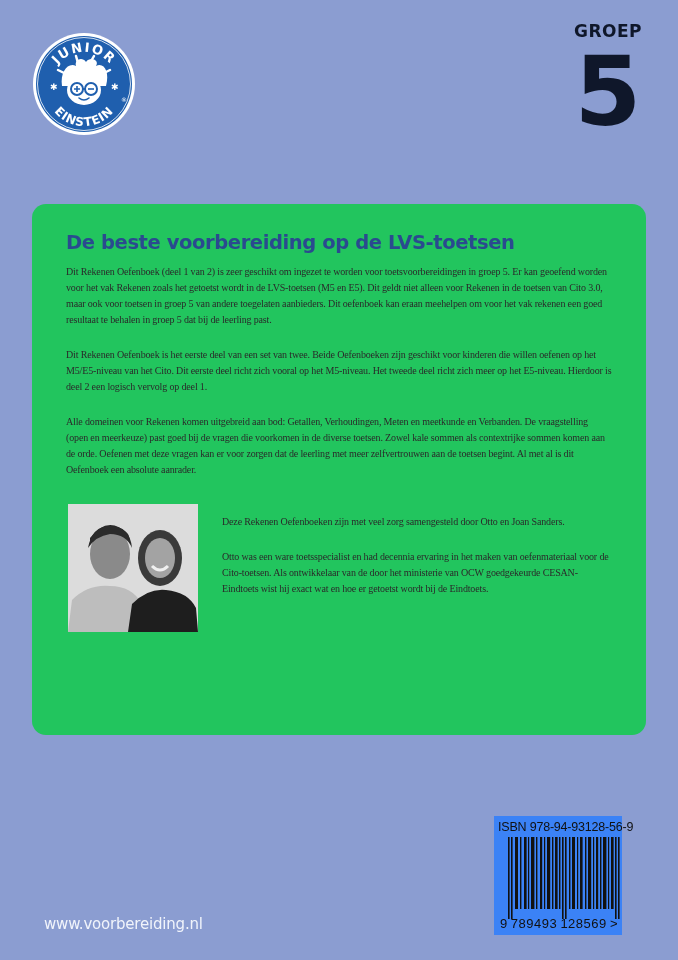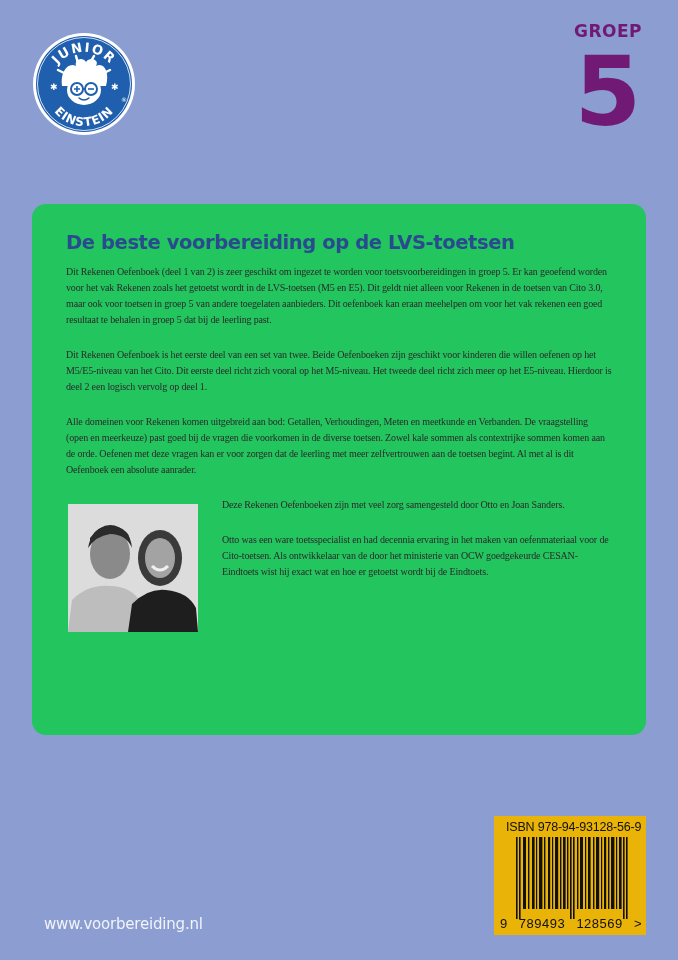--- a/index.html
+++ b/index.html
@@ -6,21 +6,21 @@
     body {
       width: 678px; height: 960px; position: relative; overflow: hidden;
       background: #8b9dd1;
       font-family: "Liberation Sans", sans-serif;
     }
     .logo {
       position: absolute; left: 32px; top: 32px; width: 104px; height: 104px;
     }
     .groep {
       position: absolute; right: 35px; top: 20px; width: 70px; text-align: center;
-      color: #701a75;
+      color: #0f172a;
     }
     .groep-label {
       font-family: "DejaVu Sans", sans-serif; font-weight: bold;
       font-size: 17px; letter-spacing: 0.5px; line-height: 22px;
     }
     .groep-num {
       font-family: "DejaVu Sans", sans-serif; font-weight: bold;
       font-size: 96px; line-height: 96px; margin-top: 2px;
     }
     .card {
@@ -31,31 +31,31 @@
     .card-title {
       font-family: "DejaVu Sans", sans-serif; font-weight: bold;
       color: #2a4a8f; font-size: 19.5px; line-height: 26px; margin: 0 0 8px 0;
       letter-spacing: -0.4px;
     }
     .para {
       font-family: Liberation Serif, serif;
       font-size: 10px; line-height: 16px; color: #2a2a2a; margin: 0 0 19px 0;
       letter-spacing: -0.15px;
     }
-    .author-block { display: flex; align-items: flex-start; margin-top: 0; }
+    .author-block { display: flex; align-items: center; margin-top: 0; }
     .photo {
       width: 130px; height: 128px; flex: 0 0 130px; margin: 7px 24px 0 2px;
       background: linear-gradient(180deg, #e6e6e6 0%, #cfcfcf 100%);
       position: relative; overflow: hidden;
     }
     .author-text { flex: 1; }
     .author-text .para { margin-bottom: 19px; }
     .barcode {
-      position: absolute; left: 494px; top: 816px; width: 152px; height: 119px;
-      background: #eab308; box-sizing: border-box; padding: 3px 6px 0 12px;
+      position: absolute; left: 494px; top: 816px; width: 128px; height: 119px;
+      background: #3b82f6; box-sizing: border-box; padding: 3px 6px 0 4px;
     }
     .isbn-label {
       font-family: "Liberation Sans", sans-serif; font-size: 12.5px; color: #111;
       line-height: 16px; letter-spacing: -0.2px; white-space: nowrap;
     }
     .bars { display: block; margin-top: 2px; }
     .ean-digits {
       font-family: "Liberation Sans", sans-serif; font-size: 13px; color: #111;
       position: absolute; left: 6px; right: 4px; bottom: 4px;
       display: flex; justify-content: space-between; letter-spacing: 0.5px;

